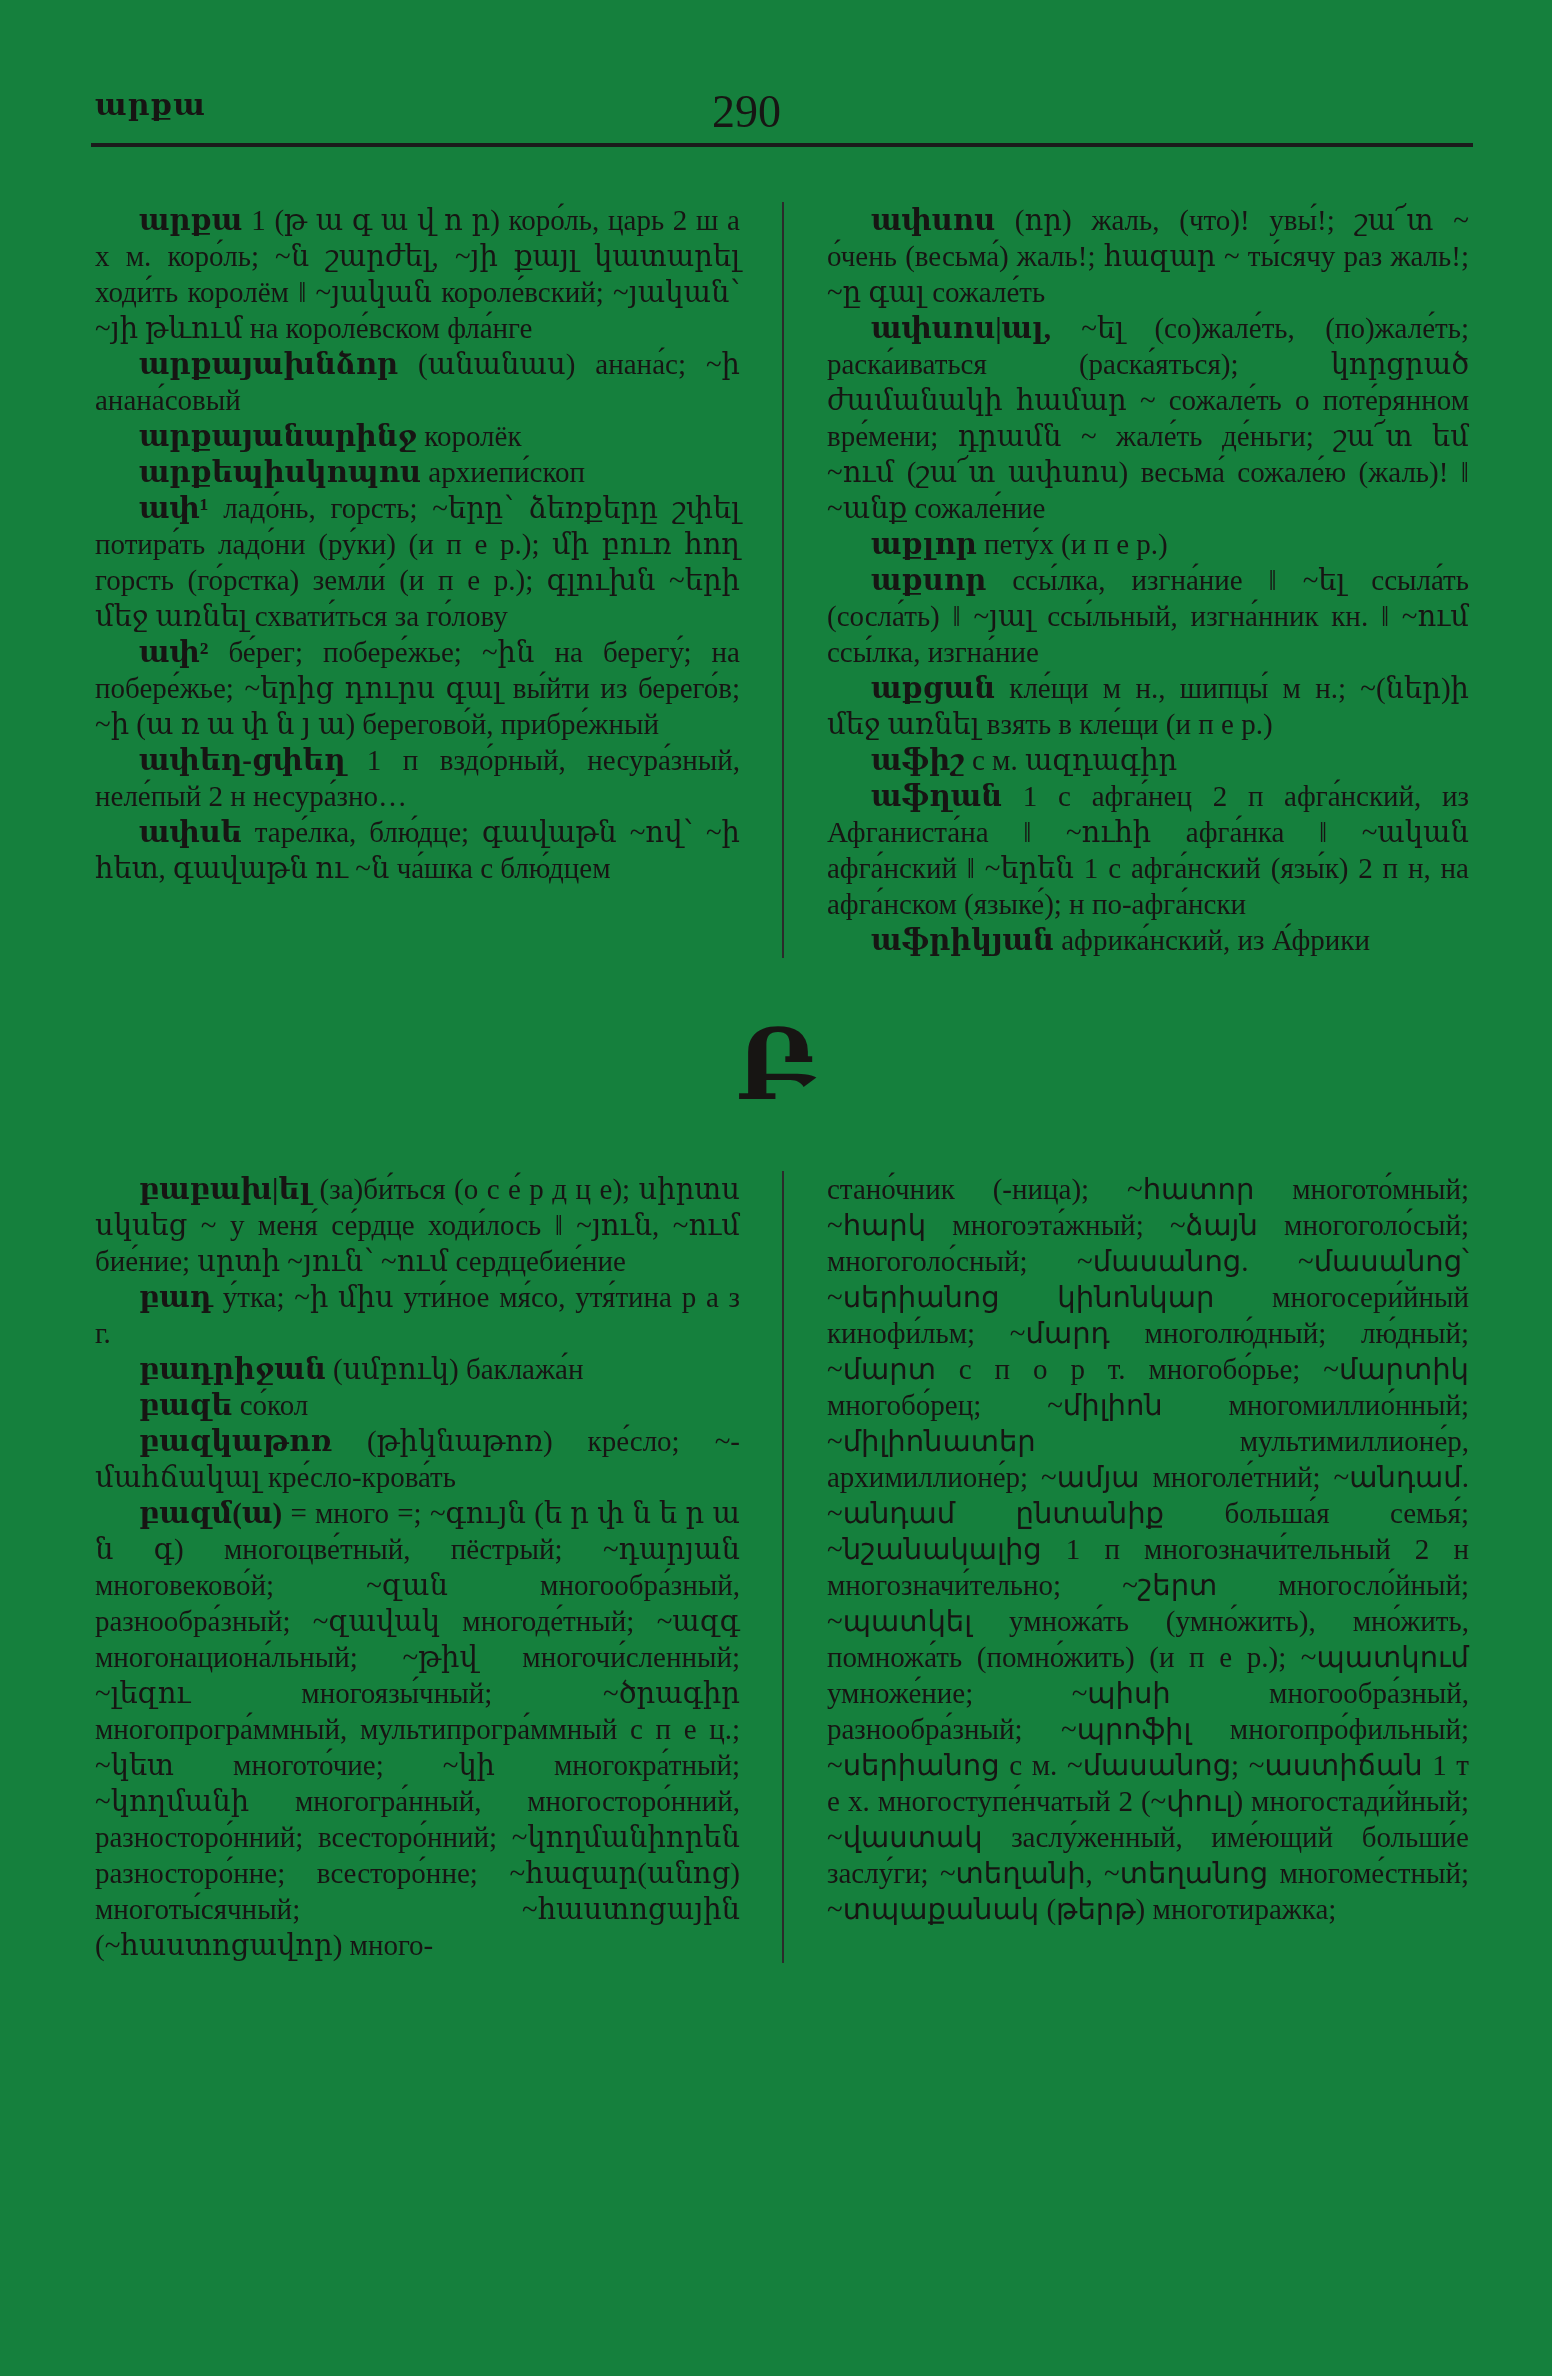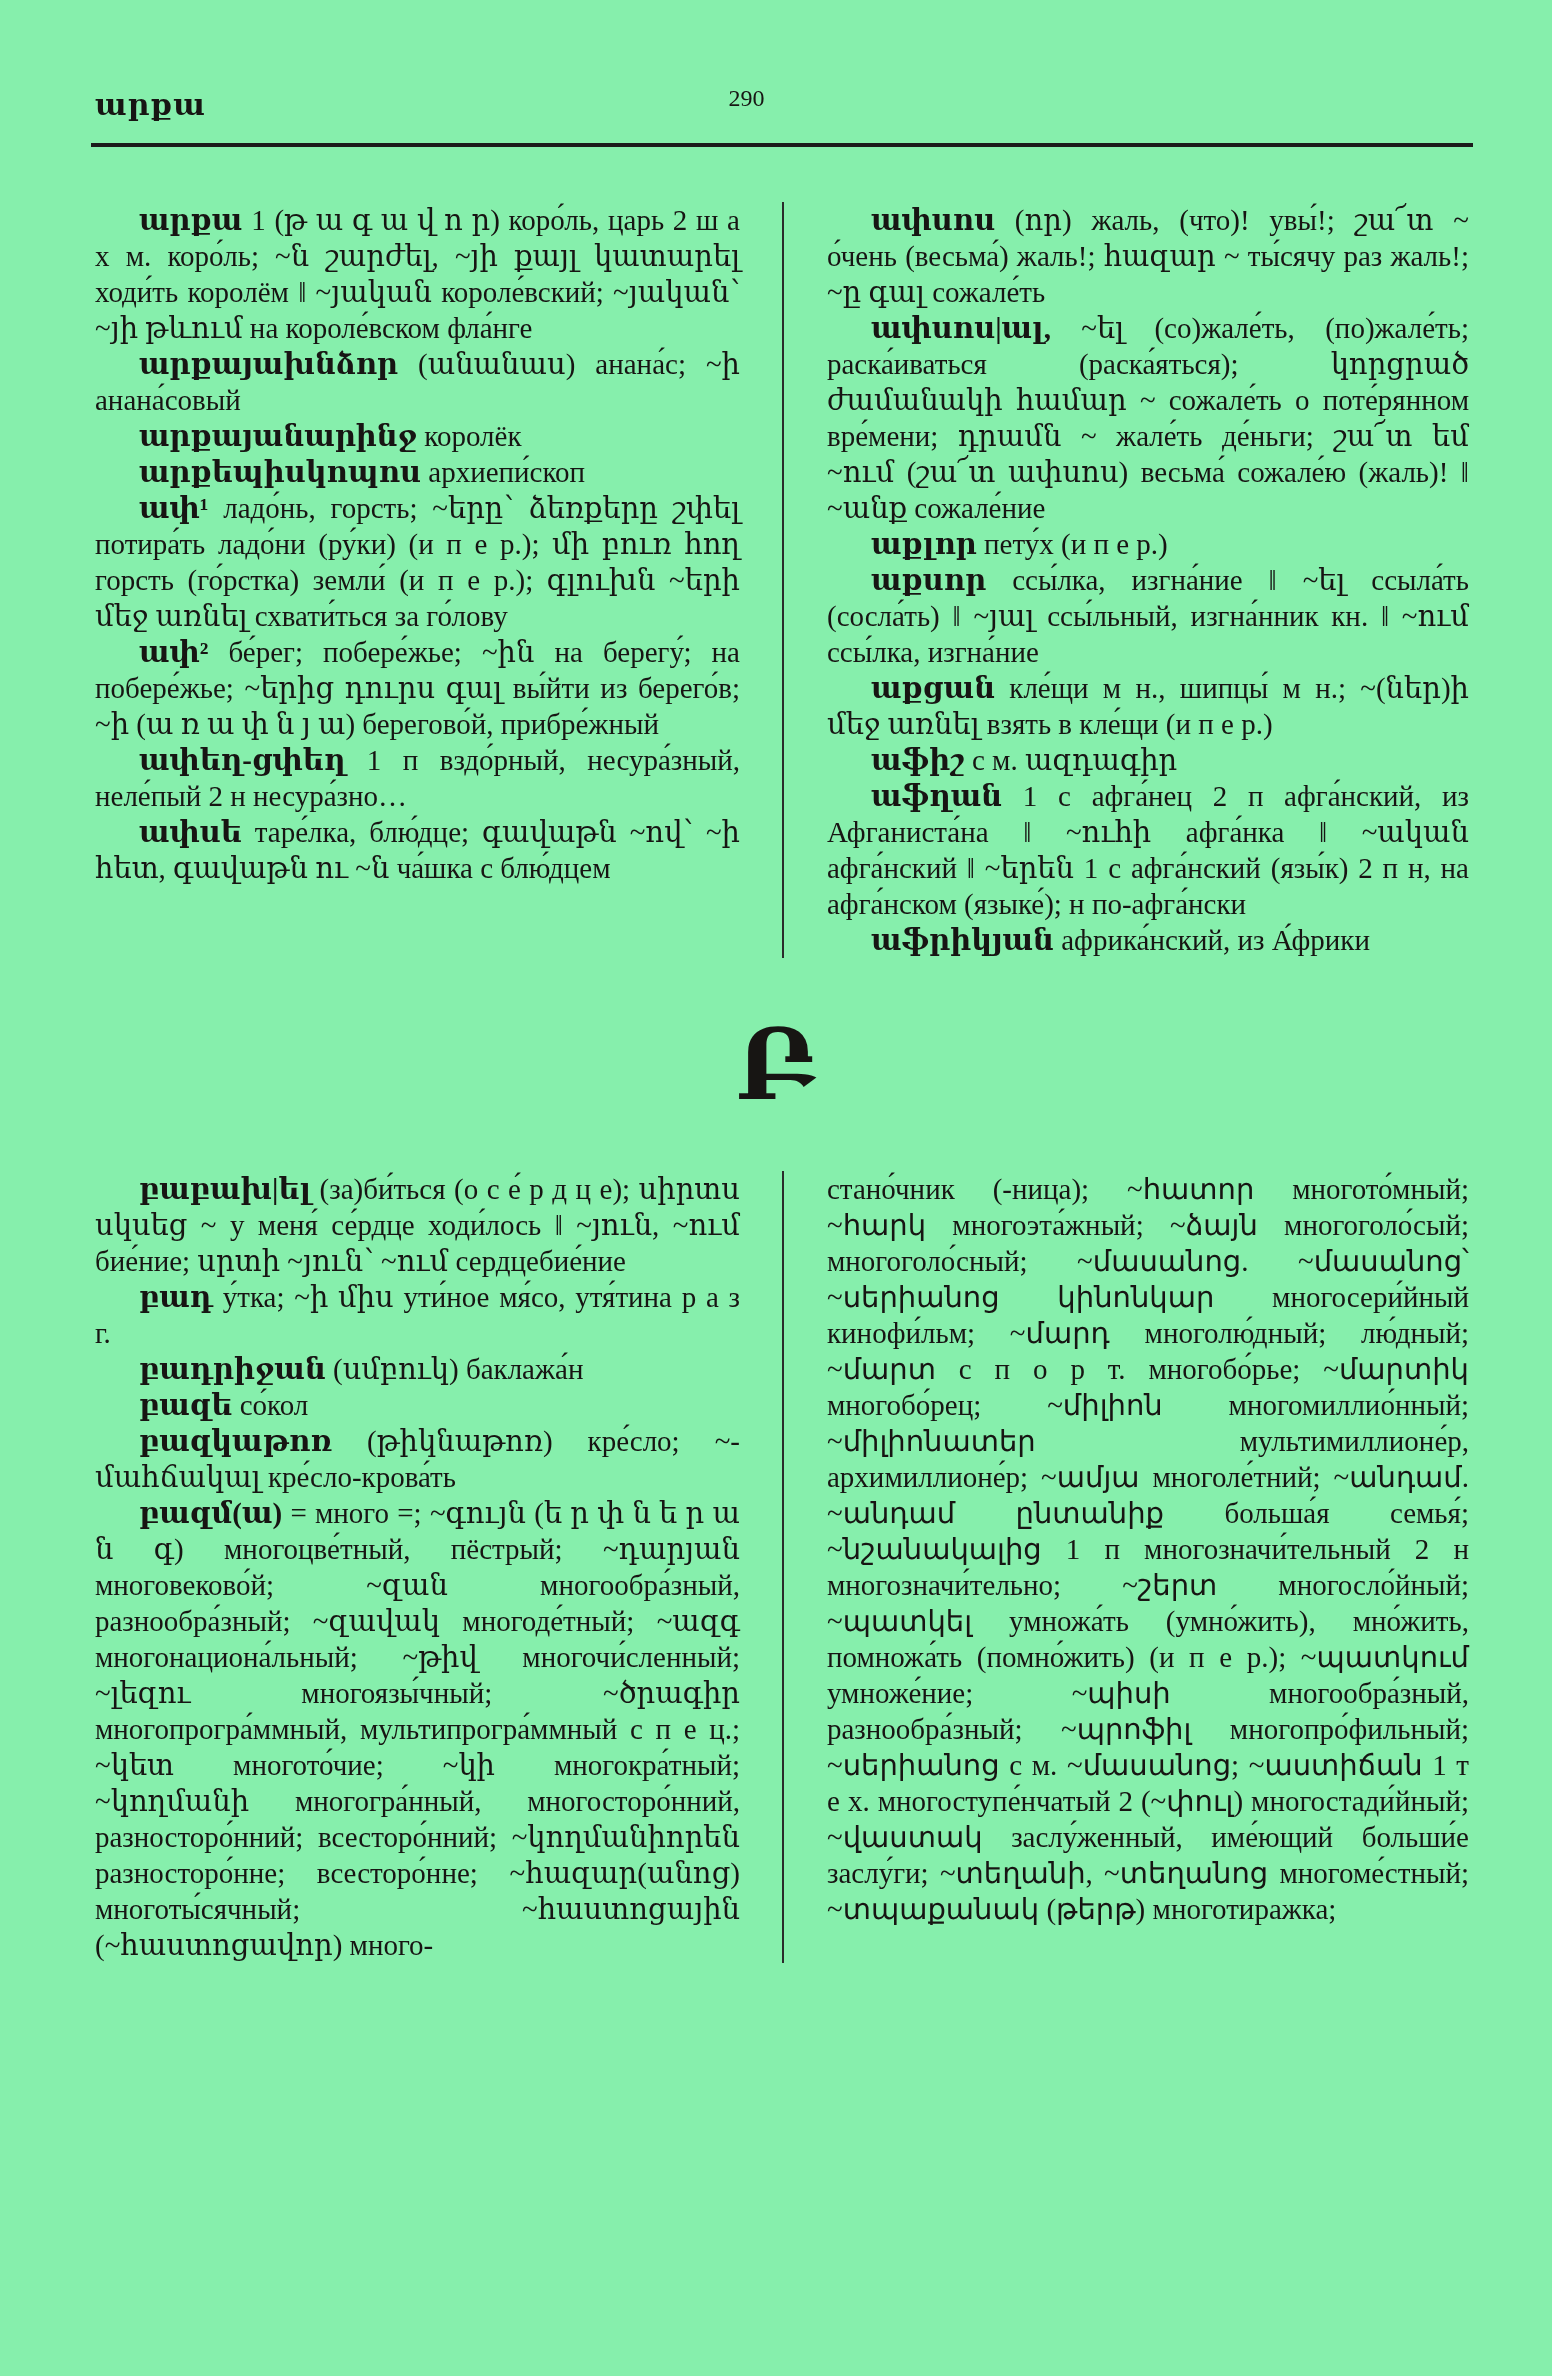--- a/index.html
+++ b/index.html
@@ -2,21 +2,21 @@
 <html><head>
 <meta charset="utf-8">
 <style>
   html, body { margin: 0; padding: 0; }
   body { background: #777; }
   .page {
     position: relative;
     width: 1552px;
     height: 2376px;
     margin: 0 auto;
-    background: #86efac;
+    background: #15803d;
     color: #171513;
     font-family: "Liberation Serif", "DejaVu Serif", "DejaVu Sans", serif;
     overflow: hidden;
     box-sizing: border-box;
   }
   .header {
     position: relative;
     height: 42px;
     margin-top: 85px;
   }
@@ -25,21 +25,21 @@
     left: 95px;
     top: 2px;
     font-weight: 700;
     font-size: 30px;
     letter-spacing: 1px;
   }
   .pagenum {
     position: absolute;
     left: 0; right: 59px;
     text-align: center;
-    font-size: 24px;
+    font-size: 46px;
   }
   .rule {
     height: 4px;
     background: #1b1b1b;
     margin: 16px 79px 0 91px;
   }
   .columns {
     display: flex;
     margin: 55px 83px 0 95px;
     font-size: 29px;

